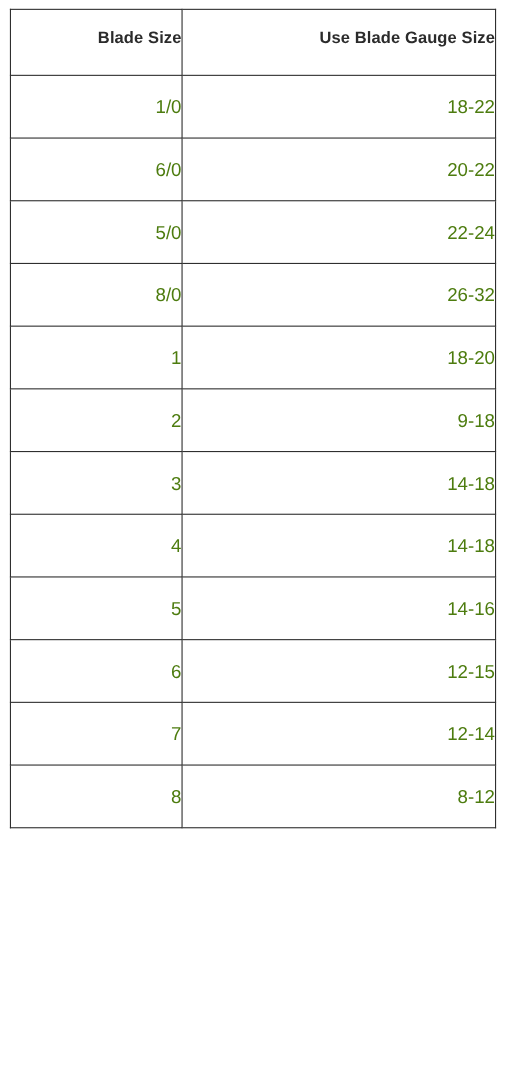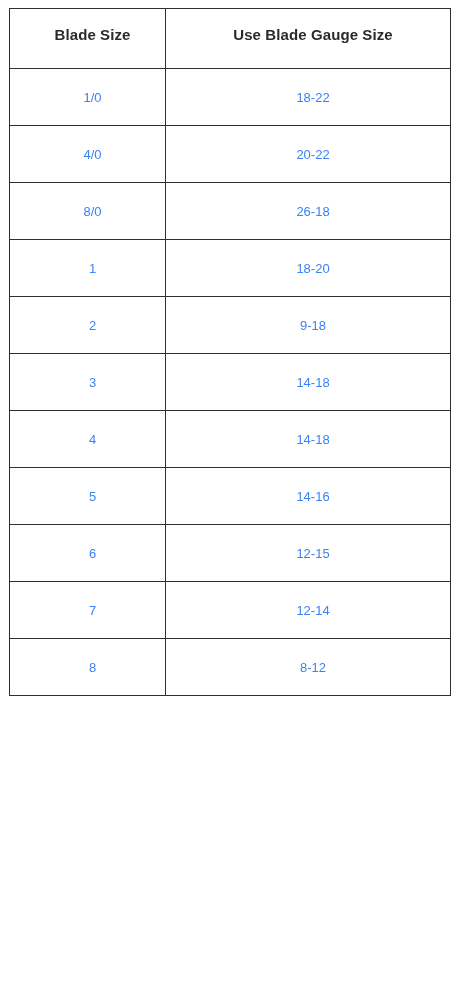--- a/index.html
+++ b/index.html
@@ -28,39 +28,39 @@
     table-layout: fixed;
     border: 1px solid #2f2f2f;
   }
 
   table.size-table col.col-blade { width: 156px; }
   table.size-table col.col-gauge { width: 285px; }
 
   table.size-table th,
   table.size-table td {
     border: 1px solid #2f2f2f;
-    text-align: center;
+    text-align: right;
     vertical-align: top;
     padding: 0;
     margin-top: 27px;
   }
 
   table.size-table thead th {
     height: 59px;
     font-size: 15px;
     font-weight: bold;
     color: #2b2b2b;
     letter-spacing: 0.1px;
   }
 
   table.size-table tbody td {
     height: 56px;
-    font-size: 13px;
+    font-size: 17px;
     font-weight: normal;
-    color: #3b82f6;
+    color: #4d7c0f;
   }
 
   .cell-inner {
     display: block;
     padding-left: 10px;
     padding-top: 20px;
     line-height: 17px;
     white-space: nowrap;
   }
 
@@ -91,32 +91,40 @@
       <tr>
         <td>
             <span class="cell-inner">1/0</span>
           </td>
         <td>
             <span class="cell-inner">18-22</span>
           </td>
       </tr>
       <tr>
         <td>
-            <span class="cell-inner">4/0</span>
+            <span class="cell-inner">6/0</span>
           </td>
         <td>
             <span class="cell-inner">20-22</span>
           </td>
       </tr>
       <tr>
         <td>
+            <span class="cell-inner">5/0</span>
+          </td>
+        <td>
+            <span class="cell-inner">22-24</span>
+          </td>
+      </tr>
+      <tr>
+        <td>
             <span class="cell-inner">8/0</span>
           </td>
         <td>
-            <span class="cell-inner">26-18</span>
+            <span class="cell-inner">26-32</span>
           </td>
       </tr>
       <tr>
         <td>
             <span class="cell-inner">1</span>
           </td>
         <td>
             <span class="cell-inner">18-20</span>
           </td>
       </tr>

